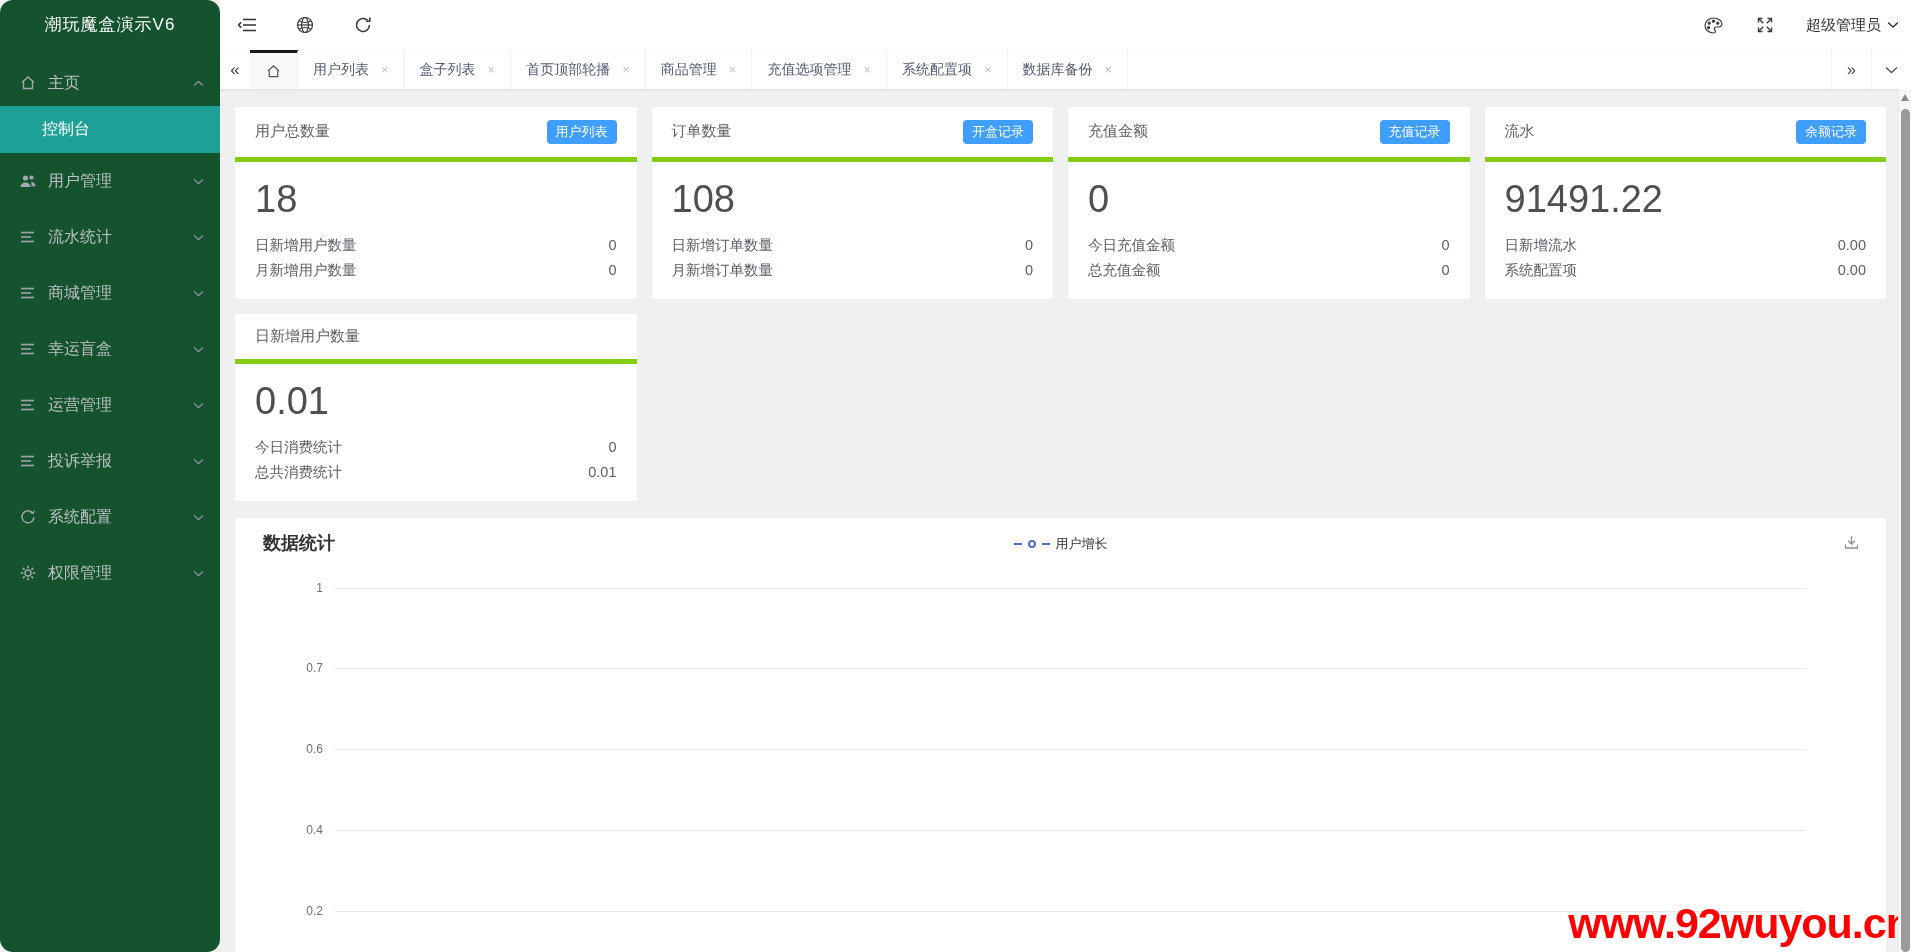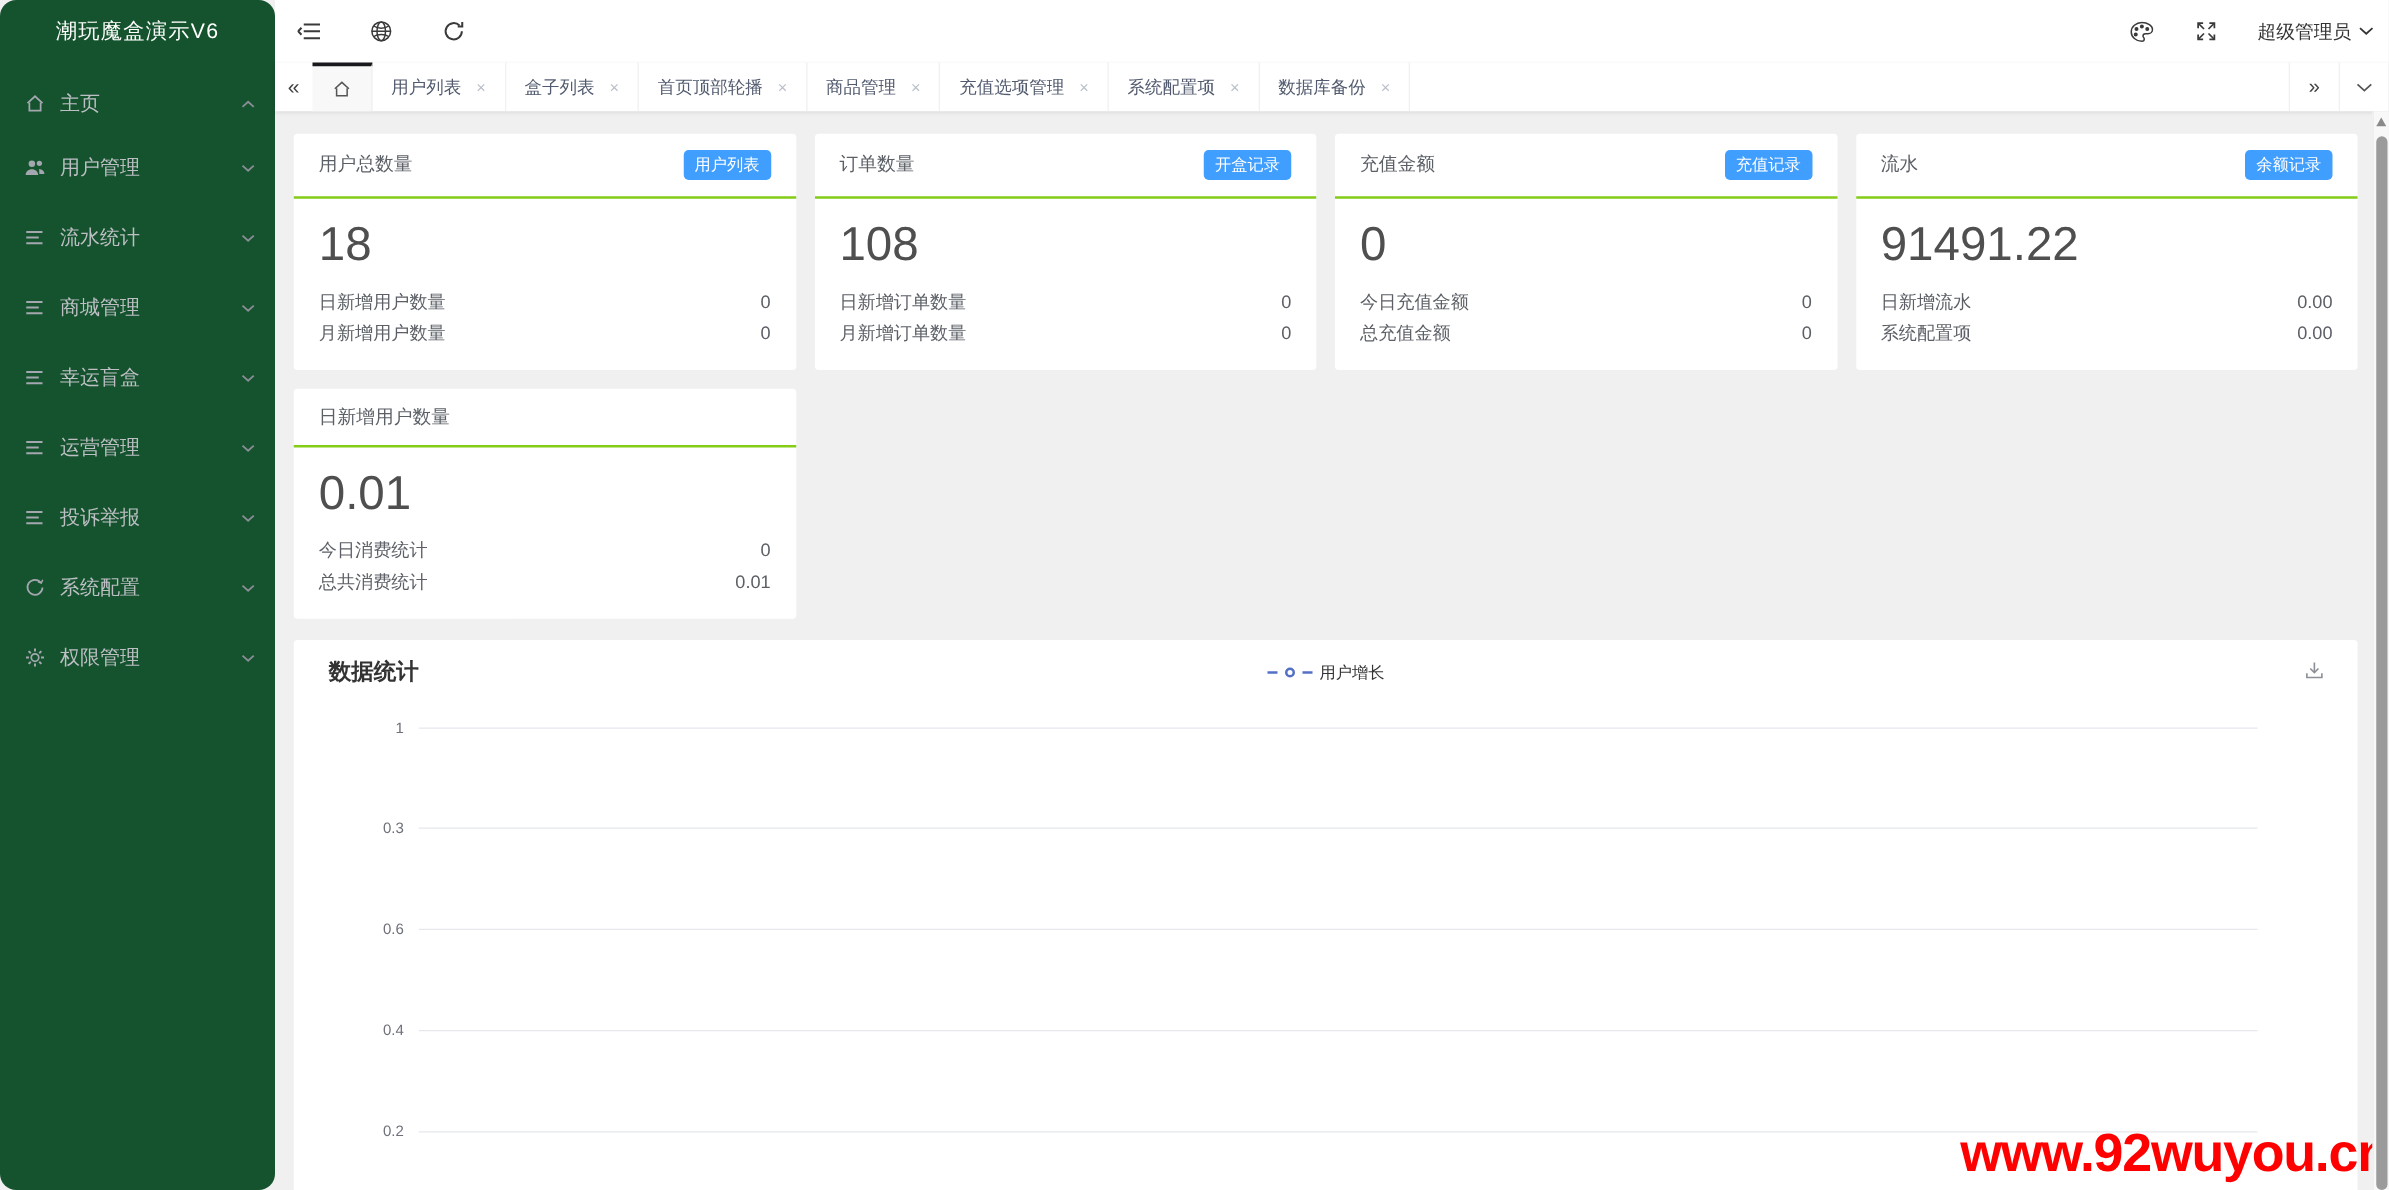--- a/index.html
+++ b/index.html
@@ -37,21 +37,21 @@
   .tab.home { background:#f8f8f8; border-top:3px solid #18191d; width:48px; justify-content:center; color:#333; padding:0; }
   .tab .close { margin-left:12px; color:#b9bfca; font-size:13px; line-height:1; }
   .tabbar .tb-spacer { flex:1; }
   .tab-ctrl { width:40px; display:flex; align-items:center; justify-content:center; border-left:1px solid #f0f0f0; color:#444; font-size:16px; cursor:pointer; }
 
   
   .content { flex:1; padding:18px 25px 0 15px; overflow:hidden; position:relative; }
   .stats-row { display:grid; grid-template-columns:repeat(4,1fr); gap:15px; }
   .row2 { display:grid; grid-template-columns:repeat(4,1fr); gap:15px; margin-top:15px; }
   .card { background:#ffffff; border-radius:3px; min-height:170px; }
-  .card-header { display:flex; align-items:center; justify-content:space-between; padding:13px 20px; border-bottom:2px solid #84cc16; font-size:15px; color:#5b5f66; }
+  .card-header { display:flex; align-items:center; justify-content:space-between; padding:13px 20px; border-bottom:5px solid #84cc16; font-size:15px; color:#5b5f66; }
   .badge { background:#409eff; color:#fff; font-size:13px; padding:4px 9px; border-radius:4px; cursor:pointer; line-height:1.2; }
   .card-body { padding:10px 20px 16px; }
   .big-number { font-size:38px; color:#4f4f4f; margin:6px 0 12px; }
   .stat-row { display:flex; justify-content:space-between; font-size:14.5px; color:#5c6066; line-height:25px; }
 
   
   .chart-card { background:#ffffff; border-radius:3px; margin-top:17px; height:520px; position:relative; }
   .chart-title { position:absolute; top:13px; left:28px; font-size:18px; font-weight:bold; color:#333; }
   .legend { position:absolute; top:17px; left:50%; transform:translateX(-50%); display:flex; align-items:center; gap:6px; font-size:13px; color:#333; cursor:pointer; }
   .lg-seg { width:8px; height:2px; background:#5470c6; }
@@ -85,20 +85,23 @@
           </svg>
       </span>
       <span class="mi-label">主页</span>
       <span class="chev">
         <svg width="11" height="7" viewBox="0 0 11 7" fill="none" stroke="currentColor" stroke-width="1.5">
             <path d="M1 5.5 5.5 1.5 10 5.5"></path>
           </svg>
       </span>
     </div>
 
+    <div class="submenu-item active">
+      <span>控制台</span>
+    </div>
 
     <div class="menu-item">
       <span class="mi">
         <svg width="18" height="14" viewBox="0 0 18 14" fill="currentColor">
             <circle cx="6.5" cy="4" r="2.6"></circle>
             <path d="M1.5 13c0-2.8 2.2-4.6 5-4.6s5 1.8 5 4.6z"></path>
             <circle cx="12.5" cy="3.6" r="2.1"></circle>
             <path d="M12.3 8.1c2.4.1 4.2 1.7 4.2 4.1h-4z"></path>
           </svg>
       </span>
@@ -442,21 +445,21 @@
               <line x1="8.5" y1="2" x2="8.5" y2="9.5"></line>
               <path d="M5.2 6.8 8.5 10l3.3-3.2"></path>
               <path d="M2.5 10.5v3.5h12v-3.5"></path>
             </svg>
         </span>
 
         <div class="gl gl1">
             <span class="ytick">1</span>
           </div>
         <div class="gl gl2">
-            <span class="ytick">0.3</span>
+            <span class="ytick">0.7</span>
           </div>
         <div class="gl gl3">
             <span class="ytick">0.6</span>
           </div>
         <div class="gl gl4">
             <span class="ytick">0.4</span>
           </div>
         <div class="gl gl5">
             <span class="ytick">0.2</span>
           </div>

